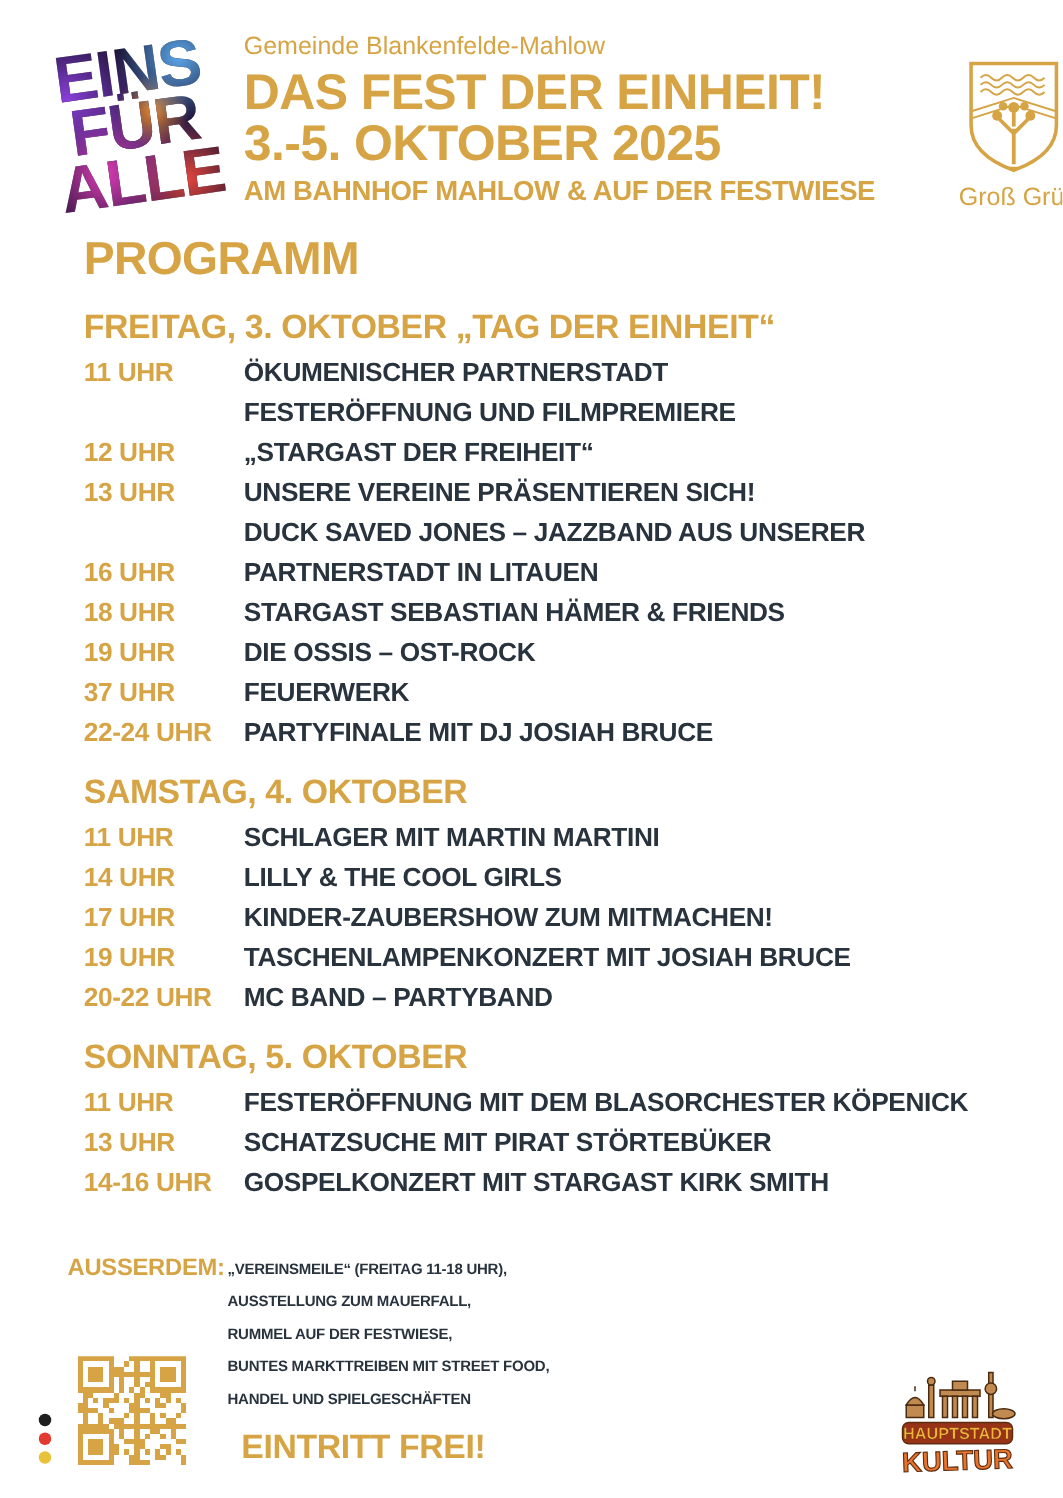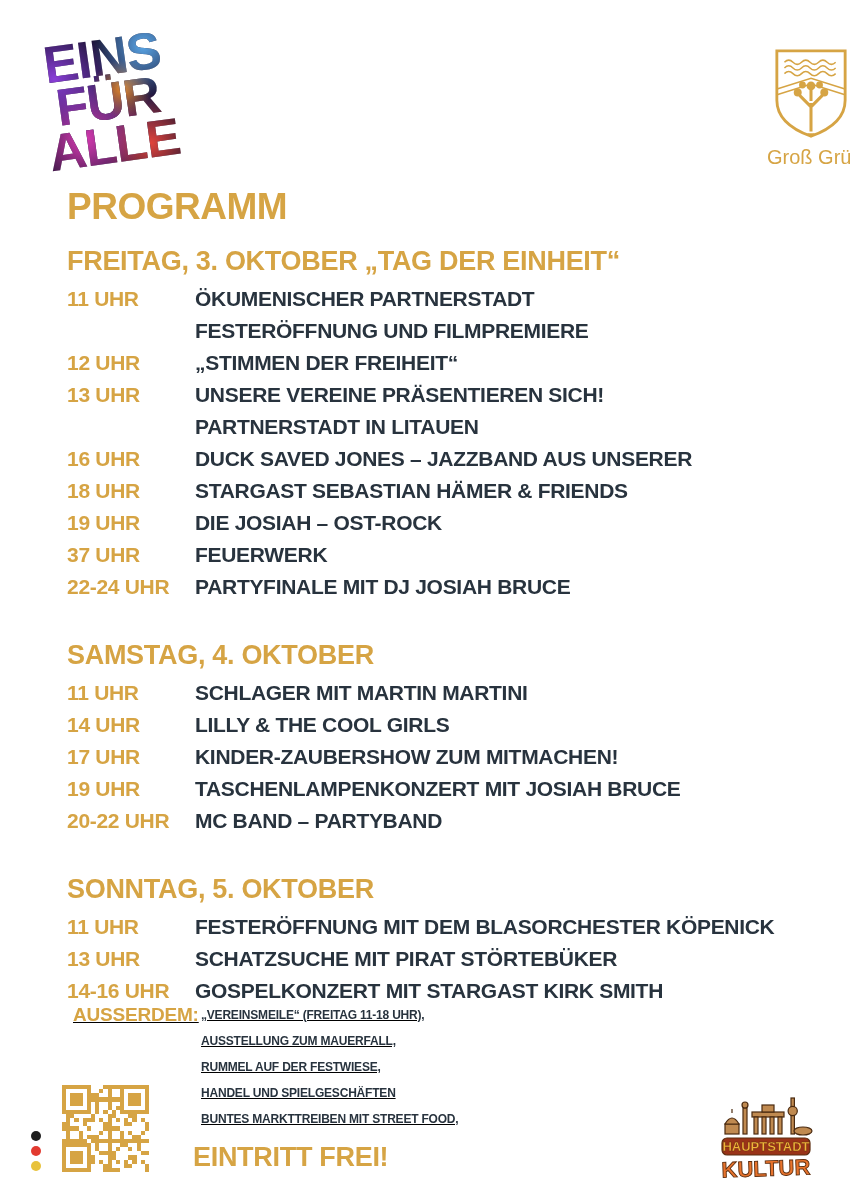--- a/index.html
+++ b/index.html
@@ -39,35 +39,35 @@
     margin-top:4px; font-stretch:condensed; white-space:nowrap;
   }
   .gg-logo { position:absolute; left:720px; top:48px; width:88px; text-align:center;margin-left:47px; }
   .gg-label { color:var(--gold); font-size:20px; margin-top:2px; white-space:nowrap; }
   
   .programm-title {
     position:absolute; left:67px; top:186px; color:var(--gold);
     font-weight:bold; font-size:37px; letter-spacing:-0.5px; font-stretch:condensed;
   }
   .program { position:absolute; left:67px; top:246px; width:760px; }
-  .day-section { margin-top:37px; }
+  .day-section { margin-top:15px; }
   .day-section:first-child { margin-top:0; }
   .day-heading {
     color:var(--gold); font-weight:bold; font-size:27px; line-height:31px;
     letter-spacing:-0.3px; margin-bottom:6px; font-stretch:condensed;
   }
   .event-row { display:flex; align-items:flex-end; }
   .event-time {
     flex:0 0 128px; color:var(--gold); font-weight:bold; font-size:21px;
     line-height:32px; letter-spacing:-0.3px; font-stretch:condensed;
   }
   .event-text { color:var(--dark); font-weight:bold; font-size:21px;
     line-height:32px; letter-spacing:-0.3px; font-stretch:condensed; }
   
-  .extras { position:absolute; left:73px; top:1002px; display:flex; width:720px;text-decoration:underline; }
+  .extras { position:absolute; left:54px; top:1002px; display:flex; width:720px; }
   .extras-label { flex:0 0 128px; color:var(--gold); font-weight:bold; font-size:19px;
     line-height:26px; letter-spacing:-0.2px; }
   .extras-list { color:var(--dark); font-weight:bold; font-size:12px; line-height:26px;
     letter-spacing:-0.2px; }
   
   .flag-dots { position:absolute; left:31px; top:1131px; }
   .flag-dot { display:block; width:10px; height:10px; border-radius:50%; margin-bottom:5px; }
   .qr { position:absolute; left:62px; top:1085px; width:87px; height:87px; }
   .admission { position:absolute; left:193px; top:1142px; color:var(--gold);
     font-weight:bold; font-size:27px; letter-spacing:-0.3px; font-stretch:condensed; }
@@ -79,20 +79,26 @@
 <div class="page">
 
   <div class="efa-logo">
     <div class="efa-text">
       <div>EINS</div>
       <div>FÜR</div>
       <div>ALLE</div>
     </div>
   </div>
 
+  <div class="header-text">
+    <div class="municipality">Gemeinde Blankenfelde-Mahlow</div>
+    <div class="poster-title">DAS FEST DER EINHEIT!</div>
+    <div class="poster-title">3.-5. OKTOBER 2025</div>
+    <div class="poster-location">AM BAHNHOF MAHLOW &amp; AUF DER FESTWIESE</div>
+  </div>
 
   <div class="gg-logo">
     <svg width="80" height="92" viewBox="0 0 84 97">
       <g stroke="#D6A444" fill="none">
         <path d="M6,3 H78 V55 Q78 80 42 93 Q6 80 6 55 Z" stroke-width="3"></path>
         <path d="M14,15 c3,-3 6,-3 9,0 c3,3 6,3 9,0 c3,-3 6,-3 9,0 c3,3 6,3 9,0 c3,-3 6,-3 9,0 c3,3 6,3 9,0" stroke-width="1.6"></path>
         <path d="M14,21 c3,-3 6,-3 9,0 c3,3 6,3 9,0 c3,-3 6,-3 9,0 c3,3 6,3 9,0 c3,-3 6,-3 9,0 c3,3 6,3 9,0" stroke-width="1.6"></path>
         <path d="M14,27 c3,-3 6,-3 9,0 c3,3 6,3 9,0 c3,-3 6,-3 9,0 c3,3 6,3 9,0 c3,-3 6,-3 9,0 c3,3 6,3 9,0" stroke-width="1.6"></path>
         <path d="M7,43 L42,32 L77,43" stroke-width="1.6"></path>
         <path d="M7,49 L42,38 L77,49" stroke-width="1.6"></path>
@@ -117,46 +123,46 @@
         <div class="event-row">
           <div class="event-time">11 UHR</div>
           <div class="event-text">
             <div class="event-line">ÖKUMENISCHER PARTNERSTADT</div>
           </div>
         </div>
         <div class="event-row">
           <div class="event-time">12 UHR</div>
           <div class="event-text">
             <div class="event-line">FESTERÖFFNUNG UND FILMPREMIERE</div>
-            <div class="event-line">„STIMMEN DER FREIHEIT“</div>
+            <div class="event-line">„STARGAST DER FREIHEIT“</div>
           </div>
         </div>
         <div class="event-row">
           <div class="event-time">13 UHR</div>
           <div class="event-text">
             <div class="event-line">UNSERE VEREINE PRÄSENTIEREN SICH!</div>
           </div>
         </div>
         <div class="event-row">
           <div class="event-time">16 UHR</div>
           <div class="event-text">
+            <div class="event-line">DUCK SAVED JONES – JAZZBAND AUS UNSERER</div>
             <div class="event-line">PARTNERSTADT IN LITAUEN</div>
-            <div class="event-line">DUCK SAVED JONES – JAZZBAND AUS UNSERER</div>
           </div>
         </div>
         <div class="event-row">
           <div class="event-time">18 UHR</div>
           <div class="event-text">
             <div class="event-line">STARGAST SEBASTIAN HÄMER &amp; FRIENDS</div>
           </div>
         </div>
         <div class="event-row">
           <div class="event-time">19 UHR</div>
           <div class="event-text">
-            <div class="event-line">DIE JOSIAH – OST-ROCK</div>
+            <div class="event-line">DIE OSSIS – OST-ROCK</div>
           </div>
         </div>
         <div class="event-row">
           <div class="event-time">37 UHR</div>
           <div class="event-text">
             <div class="event-line">FEUERWERK</div>
           </div>
         </div>
         <div class="event-row">
           <div class="event-time">22-24 UHR</div>
@@ -220,22 +226,22 @@
         </div>
       </section>
     </main>
 
   <section class="extras">
     <div class="extras-label">AUSSERDEM:</div>
     <div class="extras-list" id="extras-list">
         <div class="extras-line">„VEREINSMEILE“ (FREITAG 11-18 UHR),</div>
         <div class="extras-line">AUSSTELLUNG ZUM MAUERFALL,</div>
         <div class="extras-line">RUMMEL AUF DER FESTWIESE,</div>
+        <div class="extras-line">BUNTES MARKTTREIBEN MIT STREET FOOD,</div>
         <div class="extras-line">HANDEL UND SPIELGESCHÄFTEN</div>
-        <div class="extras-line">BUNTES MARKTTREIBEN MIT STREET FOOD,</div>
       </div>
   </section>
 
   <div class="flag-dots">
     <span class="flag-dot" style="background-color: rgb(30, 30, 30);"></span>
     <span class="flag-dot" style="background-color: rgb(226, 58, 48);"></span>
     <span class="flag-dot" style="background-color: rgb(232, 194, 59);"></span>
   </div>
 
   <svg class="qr" id="qr" viewBox="0 0 21 21" shape-rendering="crispEdges">

